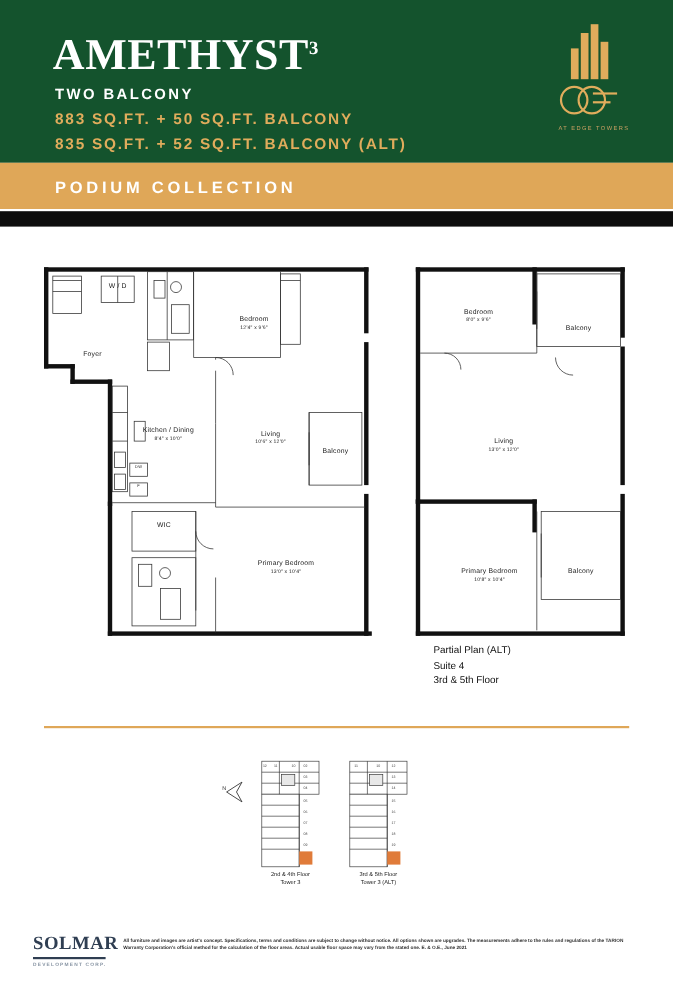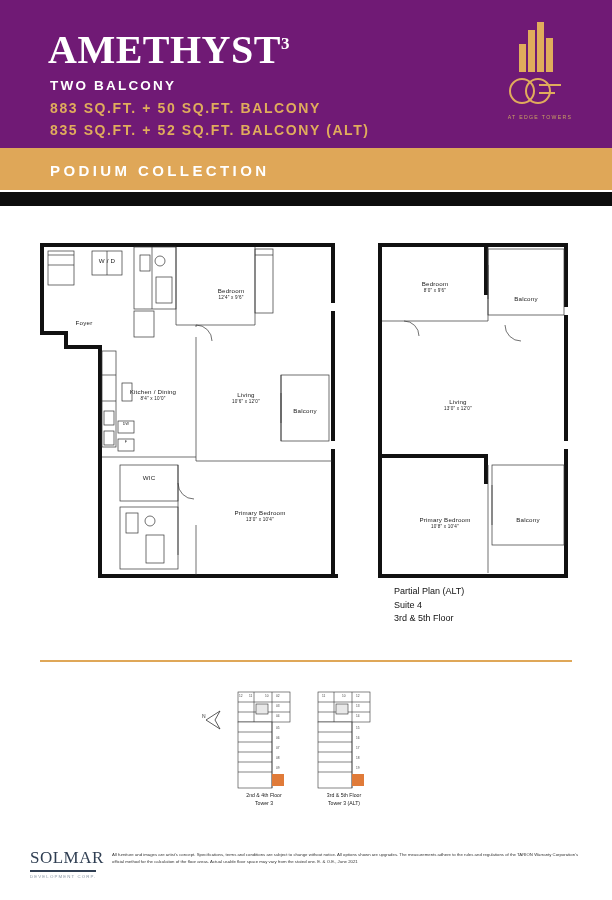--- a/index.html
+++ b/index.html
@@ -7,21 +7,21 @@
     width: 612px; height: 900px;
     background: #ffffff;
     font-family: "Liberation Sans", sans-serif;
     overflow: hidden;
   }
   .page { position: relative; width: 612px; height: 900px; background:#fff; }
 
   
   .header {
     position: absolute; left: 0; top: 0; width: 612px; height: 148px;
-    background: #701a75;
+    background: #14532d;
   }
   .title {
     position: absolute; left: 48px; top: 26px;
     color: #fff; font-family: "Liberation Serif", serif;
     font-size: 40px; font-weight: 700; letter-spacing: 0.5px;
   }
   .title .sup {
     font-size: 17px; vertical-align: super; font-weight: 700;
   }
   .subtitle {
@@ -105,21 +105,21 @@
   }
   .kp { position:absolute; top:8px; width:64px; height:118px; }
   .kp.one { left:232px; }
   .kp.two { left:312px; }
   .kp-cap {
     position:absolute; top:104px; left:-16px; width:96px; text-align:center;
     font-size:5.2px; color:#222; line-height:1.5;
   }
 
   
-  .footer { position:absolute; left:0; top:836px; width:555px; height:64px; }
+  .footer { position:absolute; left:0; top:836px; width:555px; height:64px;font-weight:bold; }
   .solmar { position:absolute; left:30px; top:12px; }
   .solmar .nm { font-family:"Liberation Serif", serif; font-size:17px; color:#2f3e52; letter-spacing:0.5px;}
   .solmar .tag { font-size:4.4px; color:#8794a3; letter-spacing:1.1px; margin-top:2px;}
   .solmar .ul { width:66px; height:1.5px; background:#2f3e52; margin-top:2px; }
   .disclaimer {
     position:absolute; left:112px; top:16px; width:470px;
     font-size:4.3px; line-height:1.6; color:#333;
   }
 </style>
 </head>

